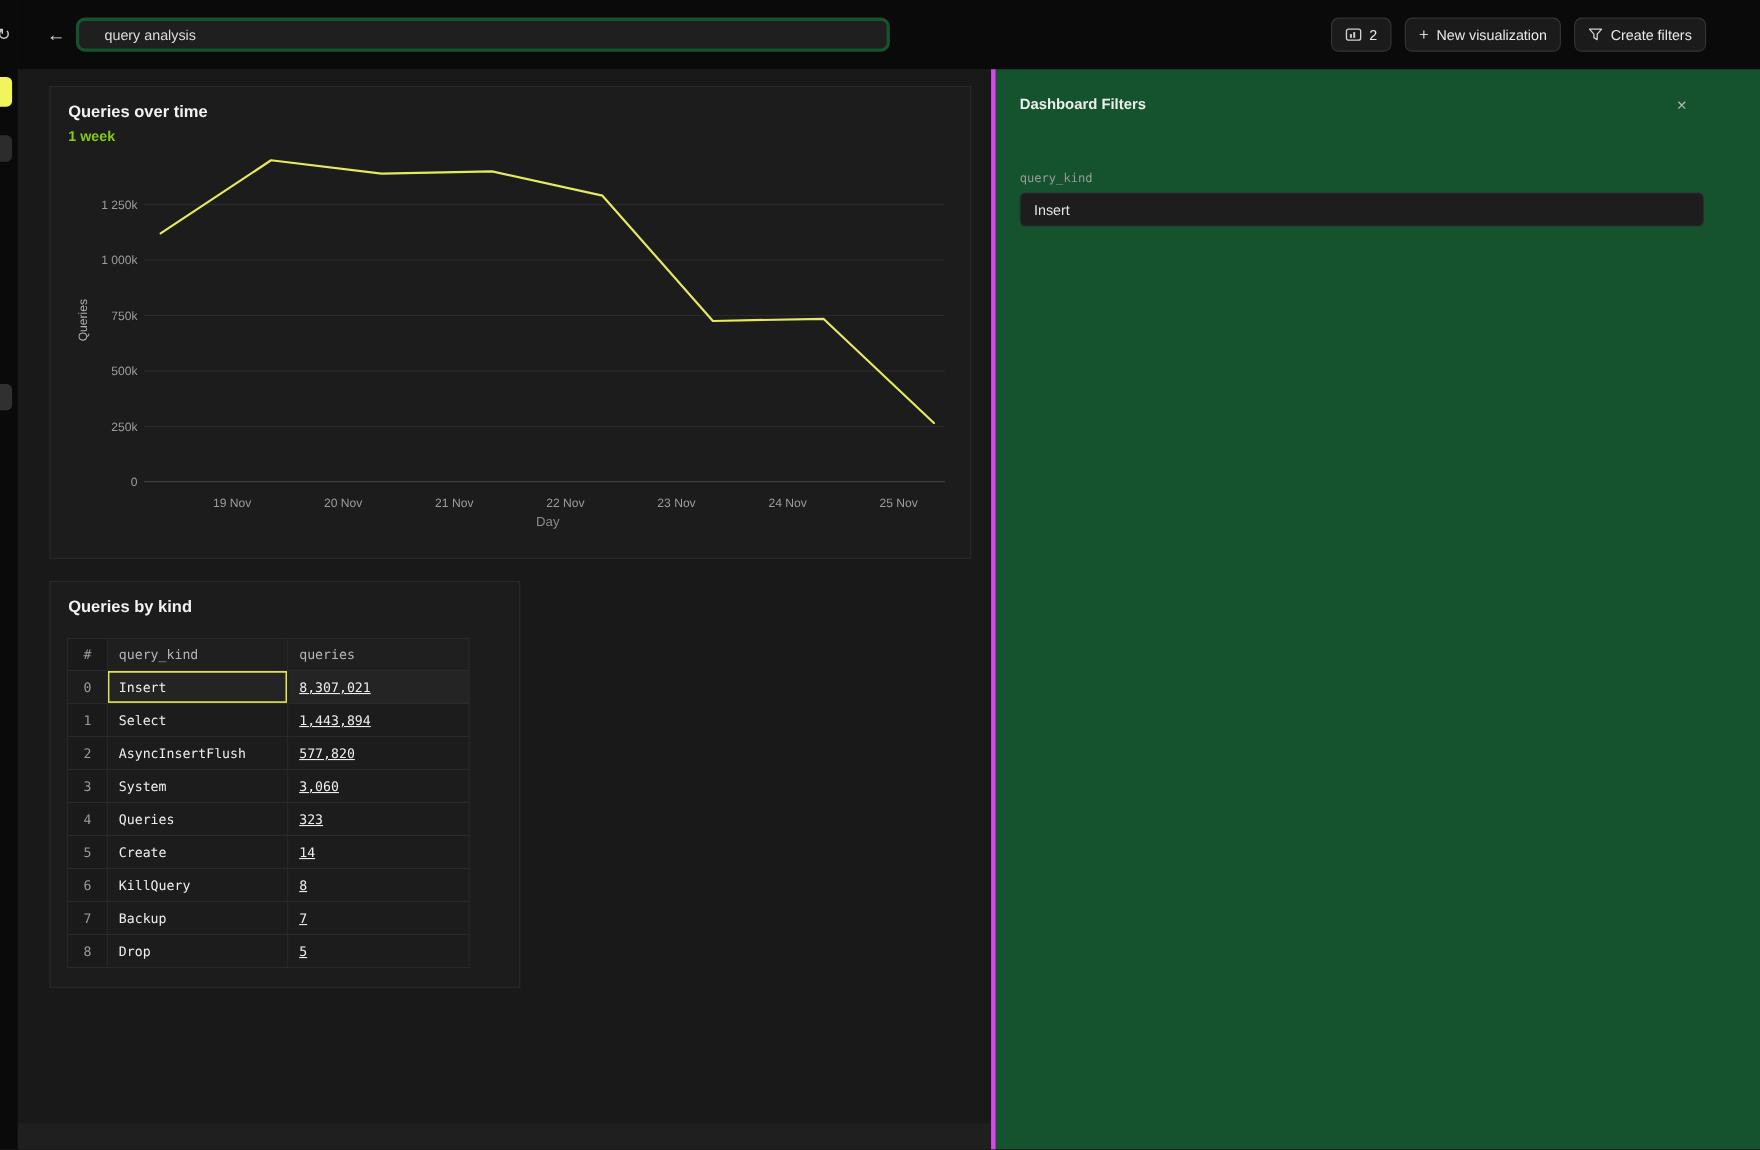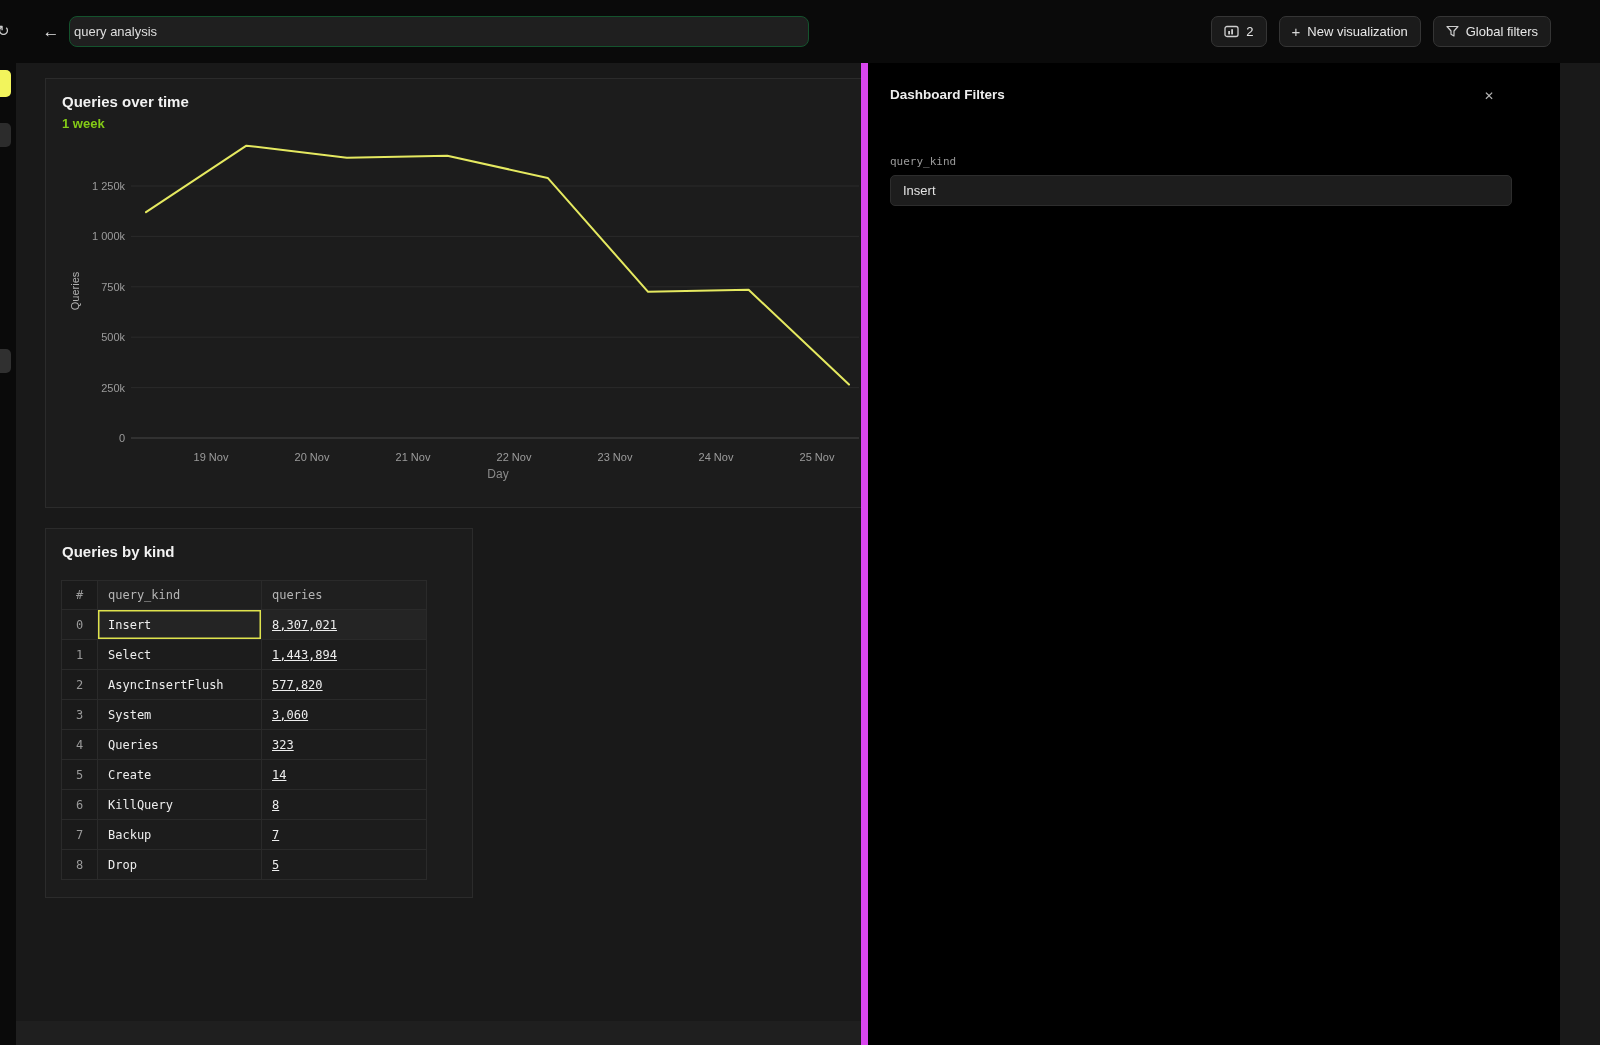--- a/index.html
+++ b/index.html
@@ -13,22 +13,22 @@
   .rail-pill { position:absolute; left:-6px; width:17px; border-radius:5px; }
   .rail-pill.active { top:70px; height:27px; background:#f2f45c; }
   .rail-pill.g1 { top:123px; height:24px; background:#2c2c2c; }
   .rail-pill.g2 { top:349px; height:24px; background:#303030; }
 
   
   .topbar { position:absolute; left:16px; top:0; width:1584px; height:63px; background:#0a0a0a;
             display:flex; align-items:center; padding:0 49px 0 24px; }
   .back-btn { width:22px; height:24px; font-size:17px; color:#e0e0e0; background:none; border:none;
               cursor:pointer; margin-right:7px; line-height:24px; }
-  .title-input { width:740px; height:31px; background:#1f1f1f; border:1px solid #14532d; border-radius:8px;
-                 color:#dedede; font-size:13px; padding:0 4px; font-family:"Liberation Sans",sans-serif; outline:none; }
+  .title-input { width:740px; height:31px; background:#1f1f1f; border:3px solid #14532d; border-radius:8px;
+                 color:#dedede; font-size:13px; padding:0 23px; font-family:"Liberation Sans",sans-serif; outline:none; }
   .topbar-right { margin-left:auto; display:flex; align-items:center; gap:12px; }
   .tb-btn { height:31px; display:flex; align-items:center; gap:7px; padding:0 12px; background:#1b1b1b;
             border:1px solid #353535; border-radius:7px; color:#e8e8e8; font-size:13px;
             font-family:"Liberation Sans",sans-serif; cursor:pointer; white-space:nowrap; }
   .tb-btn svg { display:block; }
   .plus-glyph { font-size:15px; color:#d8d8d8; line-height:1; }
 
   
   .content { position:absolute; left:16px; top:63px; width:1584px; height:982px; }
   .canvas { position:absolute; left:0; top:0; width:885px; height:982px; background:#191919; }
@@ -50,22 +50,22 @@
   .qk-table th.col-num, .qk-table td.num { width:36px; min-width:36px; background:#1a1a1a; color:#9a9a9a;
               text-align:center; padding:0 6px; }
   .qk-table td { color:#ededed; }
   .qk-table td.kind { width:164px; min-width:164px; }
   .qk-table td.count { width:165px; min-width:165px;text-decoration:underline; }
   .qk-table tr.selected td { background:#242424; }
   .qk-table tr.selected td.num { background:#1d1d1d; }
   .qk-table td.selected-cell { box-shadow: inset 0 0 0 1.5px #dfe34d; }
 
   
-  .filters { position:absolute; left:845px; top:0; width:699px; height:982px; background:#000000;
-             border-left:7px solid #d946ef; }
+  .filters { position:absolute; left:885px; top:0; width:699px; height:982px; background:#14532d;
+             border-left:4px solid #d946ef; }
   .filters-title { position:absolute; left:22px; top:24px; font-size:13.5px; font-weight:600; color:#ededed; }
   .filters-close { position:absolute; right:60px; top:22px; width:22px; height:22px; background:none; border:none;
                    color:#b5b5b5; font-size:12px; cursor:pointer; }
   .field-label { position:absolute; left:22px; top:92px; font-size:11px; color:#9a9a9a;
                  font-family:"DejaVu Sans Mono","Liberation Mono",monospace; }
   .field-input { position:absolute; left:22px; top:112px; width:622px; height:31px; background:#1d1d1d;
                  border:1px solid #2d2d2d; border-radius:5px; color:#e3e3e3; font-size:13px; padding:0 12px;
                  font-family:"Liberation Sans",sans-serif; outline:none; }
 </style>
 </head>
@@ -97,21 +97,21 @@
       <button class="tb-btn">
         <span class="plus-glyph">+</span>
         <span>New visualization</span>
       </button>
       <button class="tb-btn">
         <span>
           <svg width="13" height="13" viewBox="0 0 13 13">
             <path d="M1 1.5 H12 L8 6 V11 L5 9.2 V6 Z" fill="none" stroke="#cfcfcf" stroke-width="1.2" stroke-linejoin="round"></path>
           </svg>
         </span>
-        <span>Global filters</span>
+        <span>Create filters</span>
       </button>
     </div>
   </header>
 
   <div class="content">
 
     <main class="canvas">
 
       <section class="card chart-card">
         <h2 class="card-title">Queries over time</h2>

